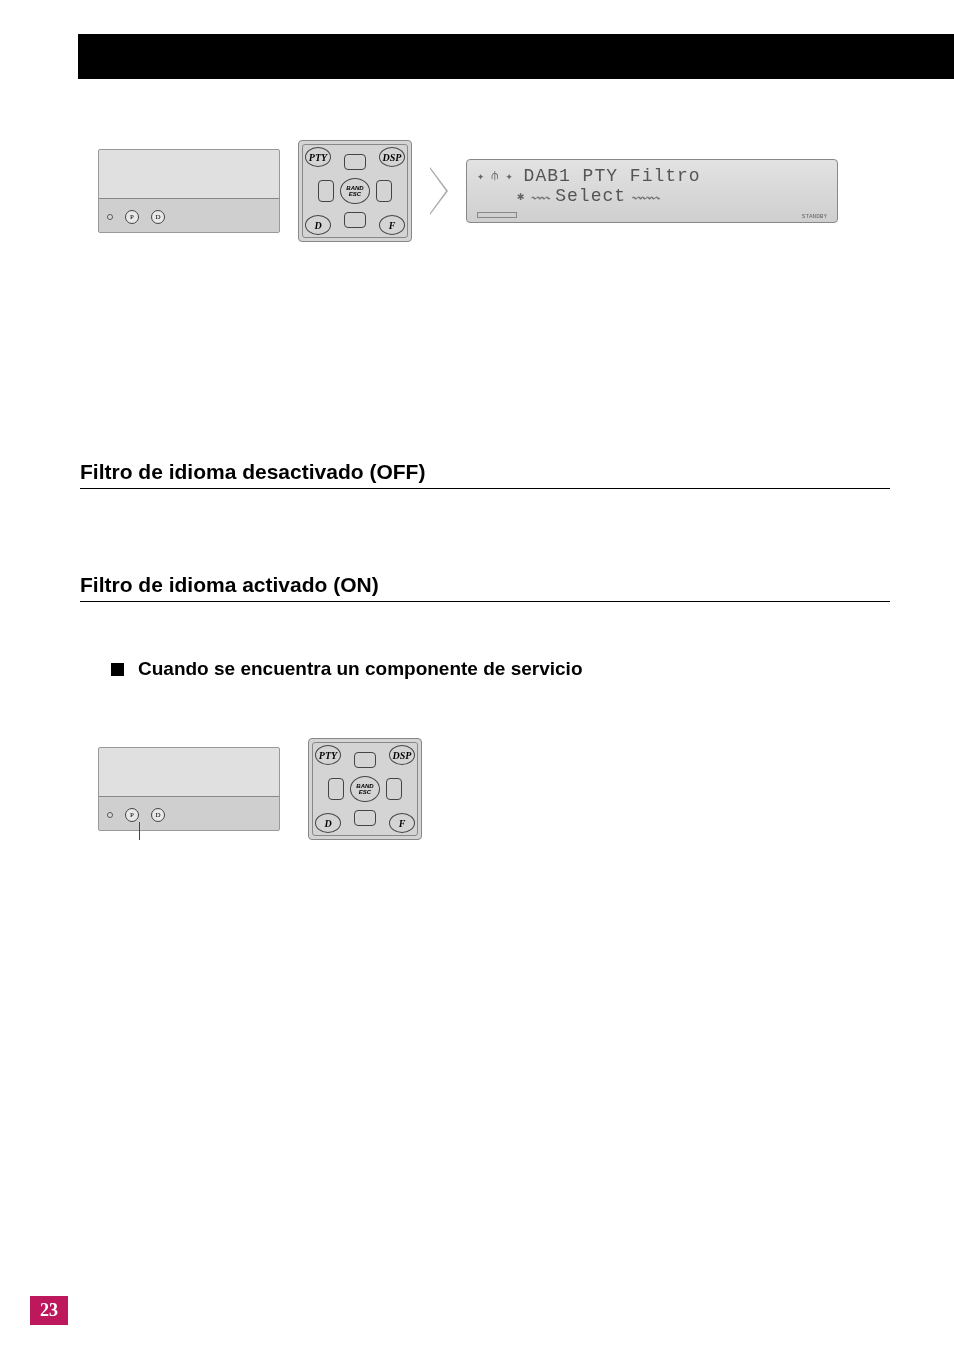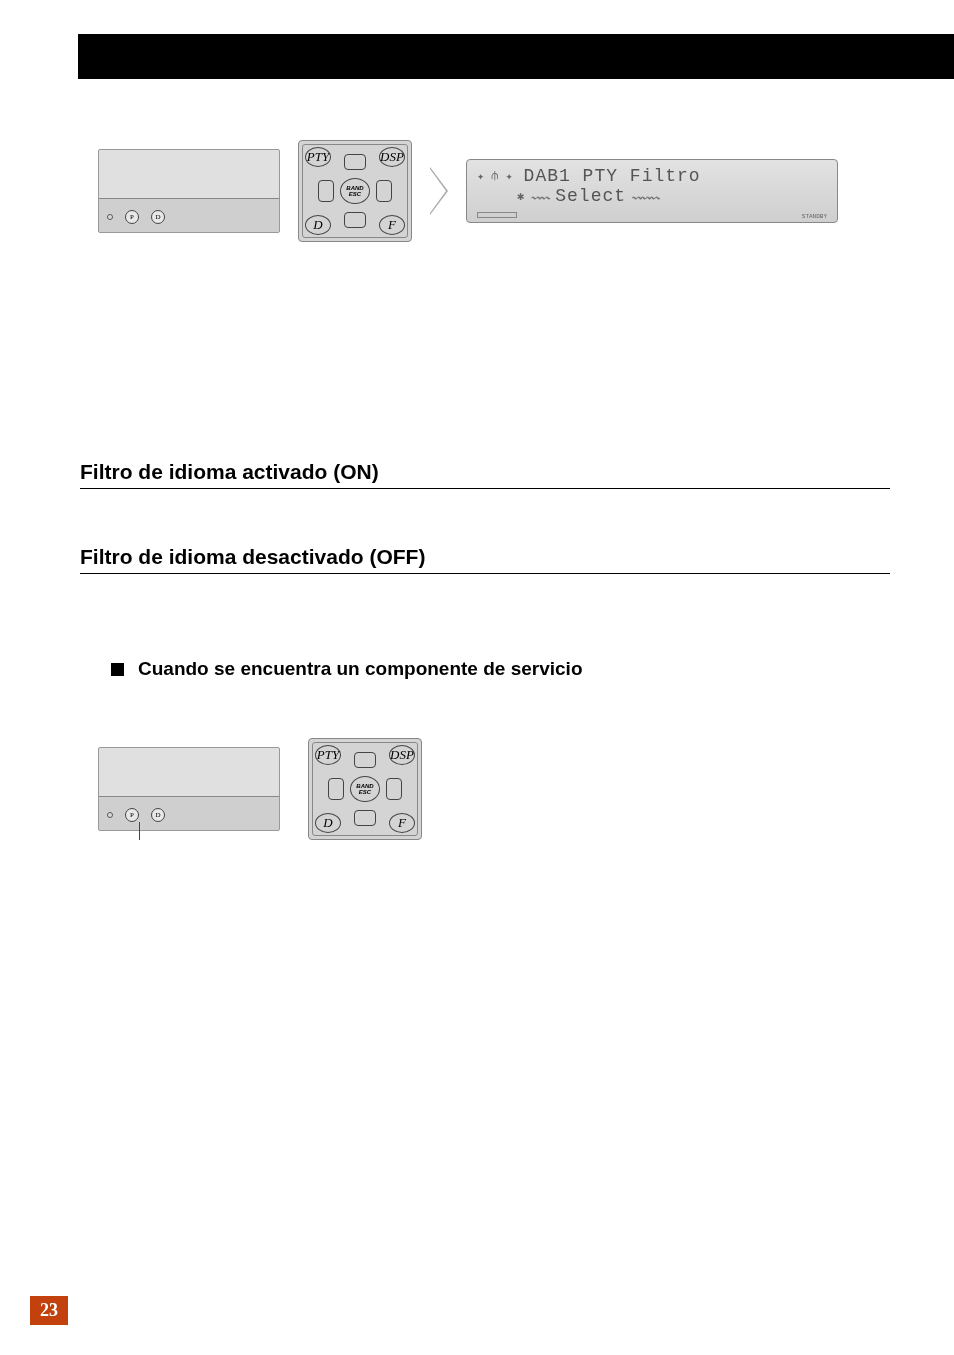--- a/index.html
+++ b/index.html
@@ -59,22 +59,23 @@
       background: #d4d4d4;
       border: 1px solid #888;
       position: relative;
     }
     .remote-illus .inner {
       position:absolute; inset:3px; border:1px solid #888; border-radius:3px;
     }
     .remote-illus .corner {
       position:absolute; width:26px; height:20px; border:1.5px solid #444; border-radius:50%;
       display:flex; align-items:center; justify-content:center;
-      font-size:13px; font-style:italic; font-family:serif;
+      font-size:10px; font-style:italic; font-family:serif;
       background:#d4d4d4;
+      font-weight:bold;
     }
     .remote-illus .corner.tl { top:6px; left:6px;}
     .remote-illus .corner.tr { top:6px; right:6px;margin-left:40px;}
     .remote-illus .corner.bl { bottom:6px; left:6px;}
     .remote-illus .corner.br { bottom:6px; right:6px;}
     .remote-illus .dpad {
       position:absolute; top:50%; left:50%; transform:translate(-50%,-50%);
       width:70px; height:70px;
     }
     .remote-illus .dpad .btn {
@@ -173,21 +174,21 @@
       width: 14px; height:14px; border-radius:50%; border:1.5px solid #444; background:#e8e8e8;
       display:flex; align-items:center; justify-content:center; font-size:7px; font-family:serif;
     }
     .panel-illus2 .callout-line {
       position:absolute; bottom:-10px; left:40px; width:1px; height:18px; background:#444;
     }
     .pagenum {
       position: absolute;
       bottom: 30px;
       left: 30px;
-      background: #c2410c;
+      background: #be185d;
       color: #fff;
       font-family: Georgia, serif;
       font-weight: bold;
       font-size: 18px;
       padding: 4px 10px;
     }
   </style>
 </head>
 <body>
 
@@ -233,22 +234,22 @@
       <span class="wavy">〰〰</span>
       <span>Select</span>
       <span class="wavy">〰〰〰</span>
     </div>
     <div class="bar"></div>
     <div class="small-label">STANDBY</div>
   </div>
 </div>
 
 <div class="content">
+  <div class="section-hdr h2-off">Filtro de idioma desactivado (OFF)</div>
   <div class="section-hdr h2-on">Filtro de idioma activado (ON)</div>
-  <div class="section-hdr h2-off">Filtro de idioma desactivado (OFF)</div>
 
   <div class="bullet-item">
     <span class="sq"></span>
     <span>Cuando se encuentra un componente de servicio</span>
   </div>
 
 
   <div class="illus-row2">
     <div class="panel-illus2">
       <div class="line1"></div>

